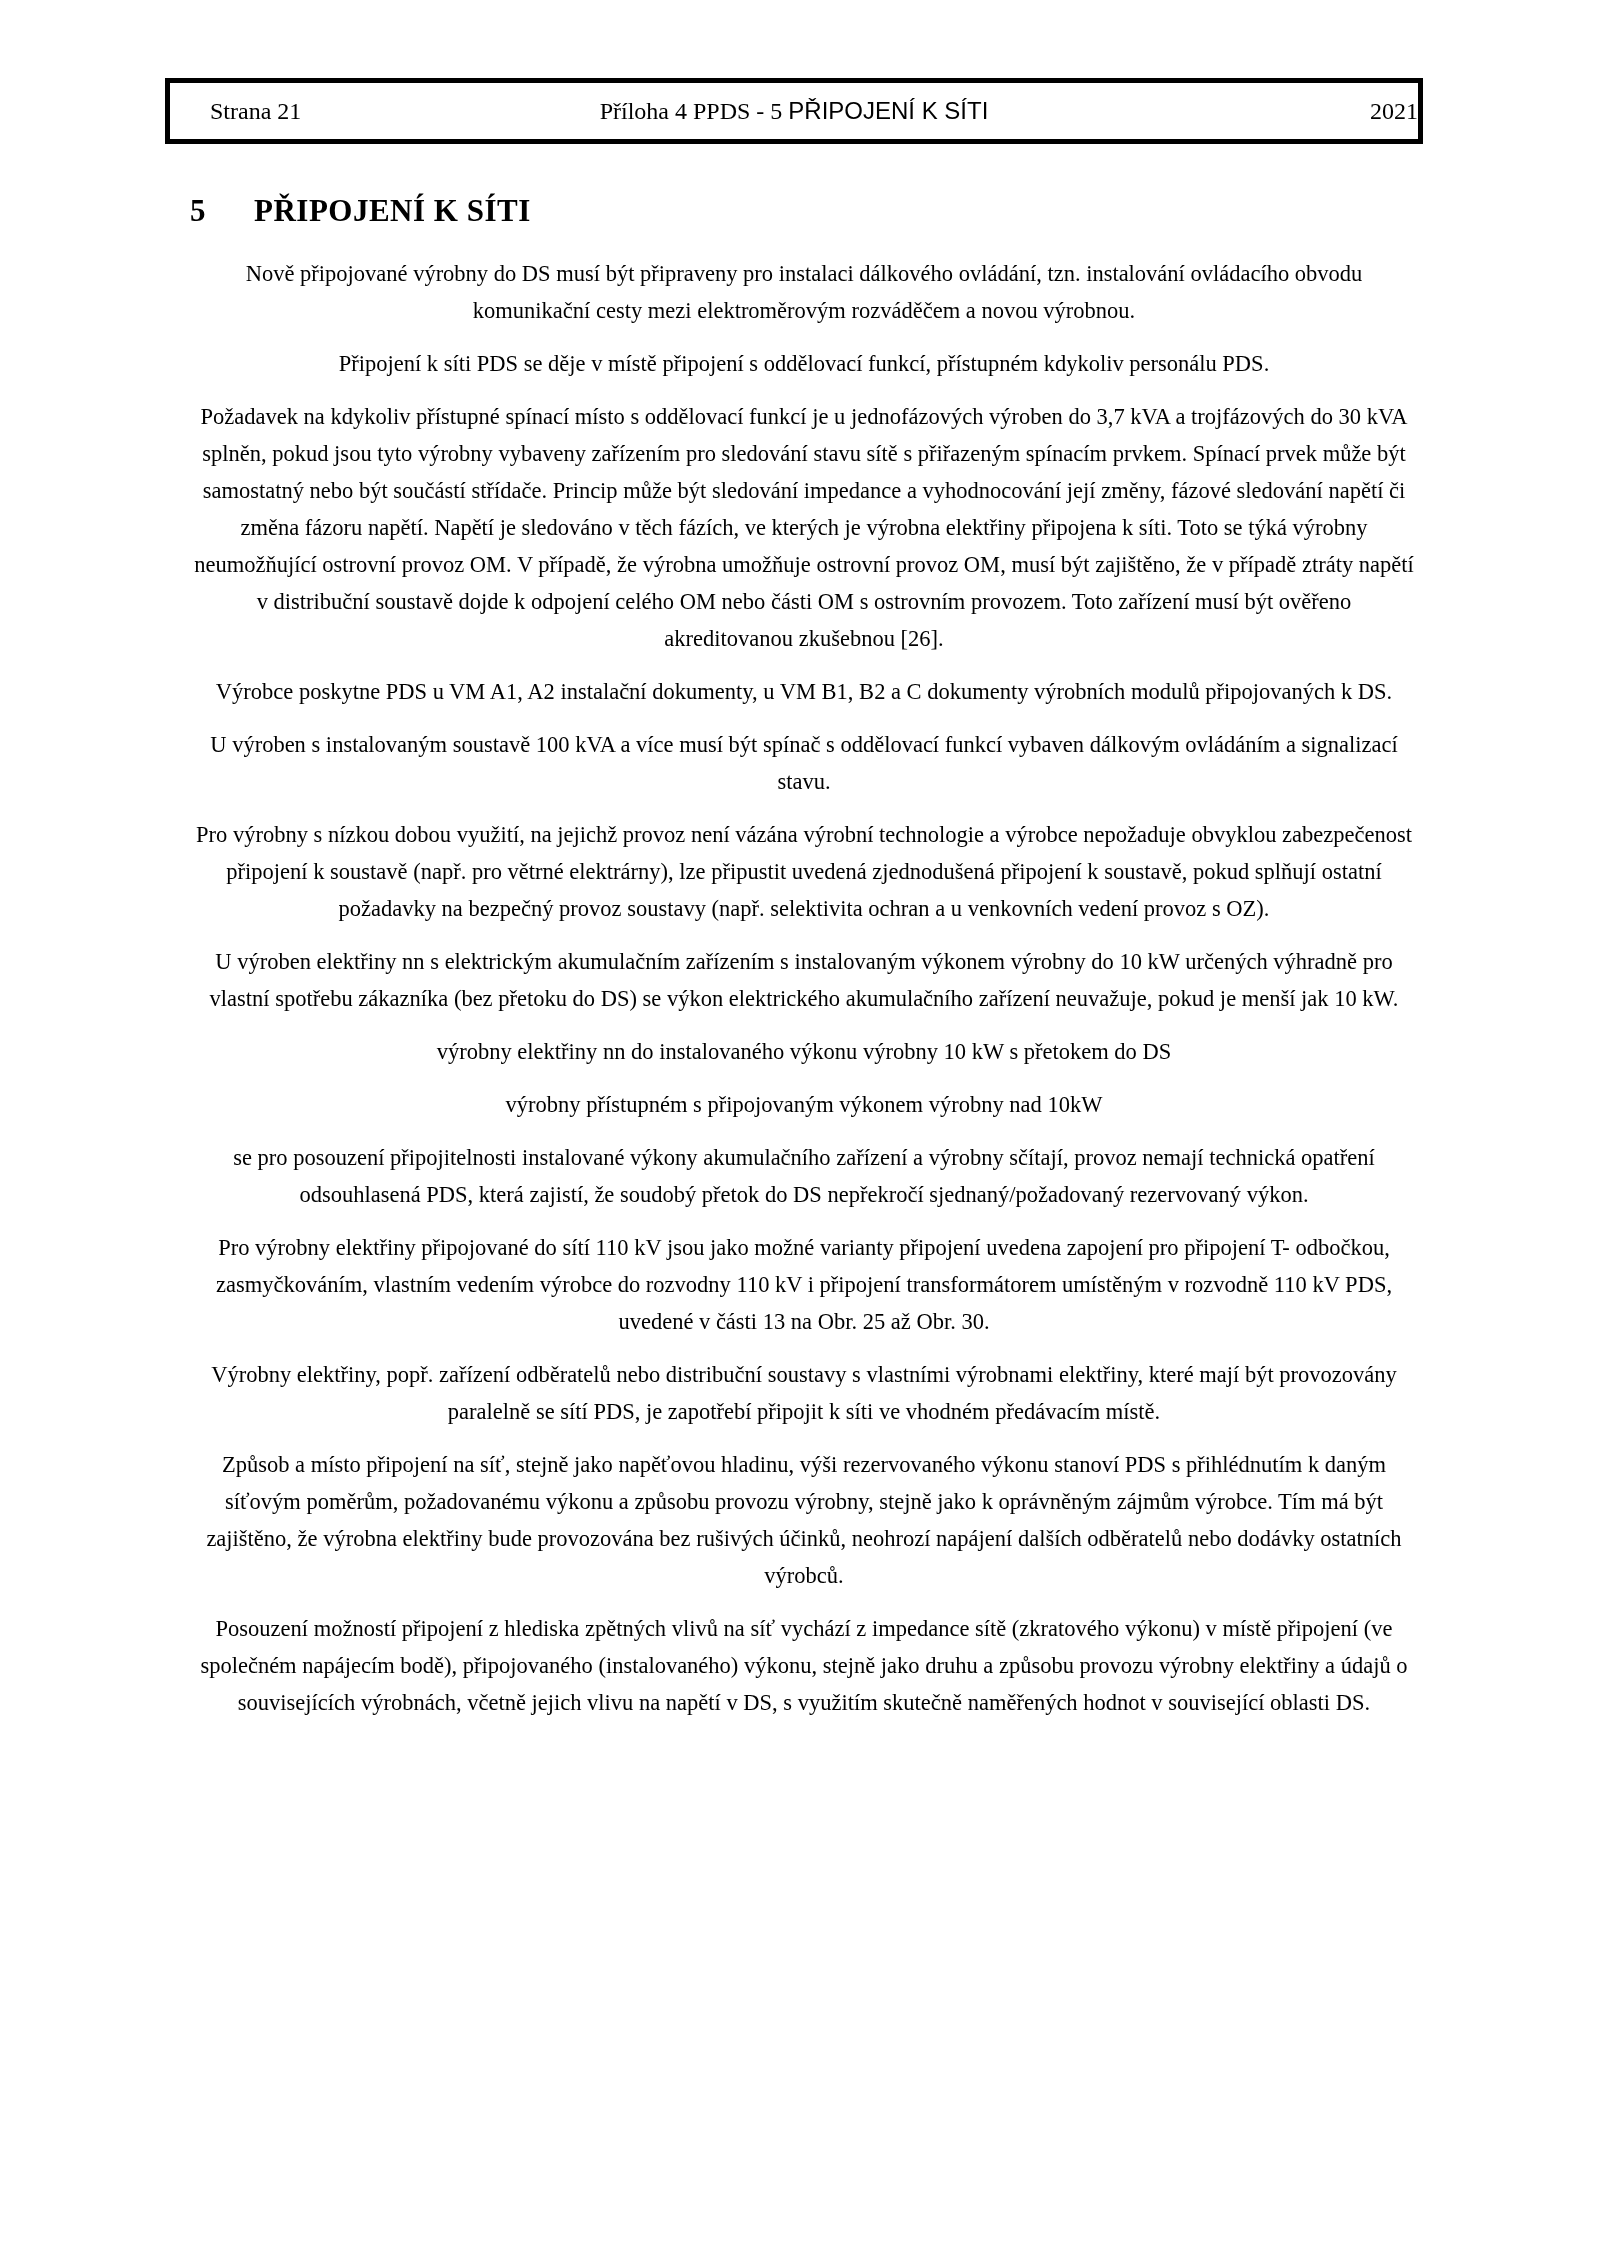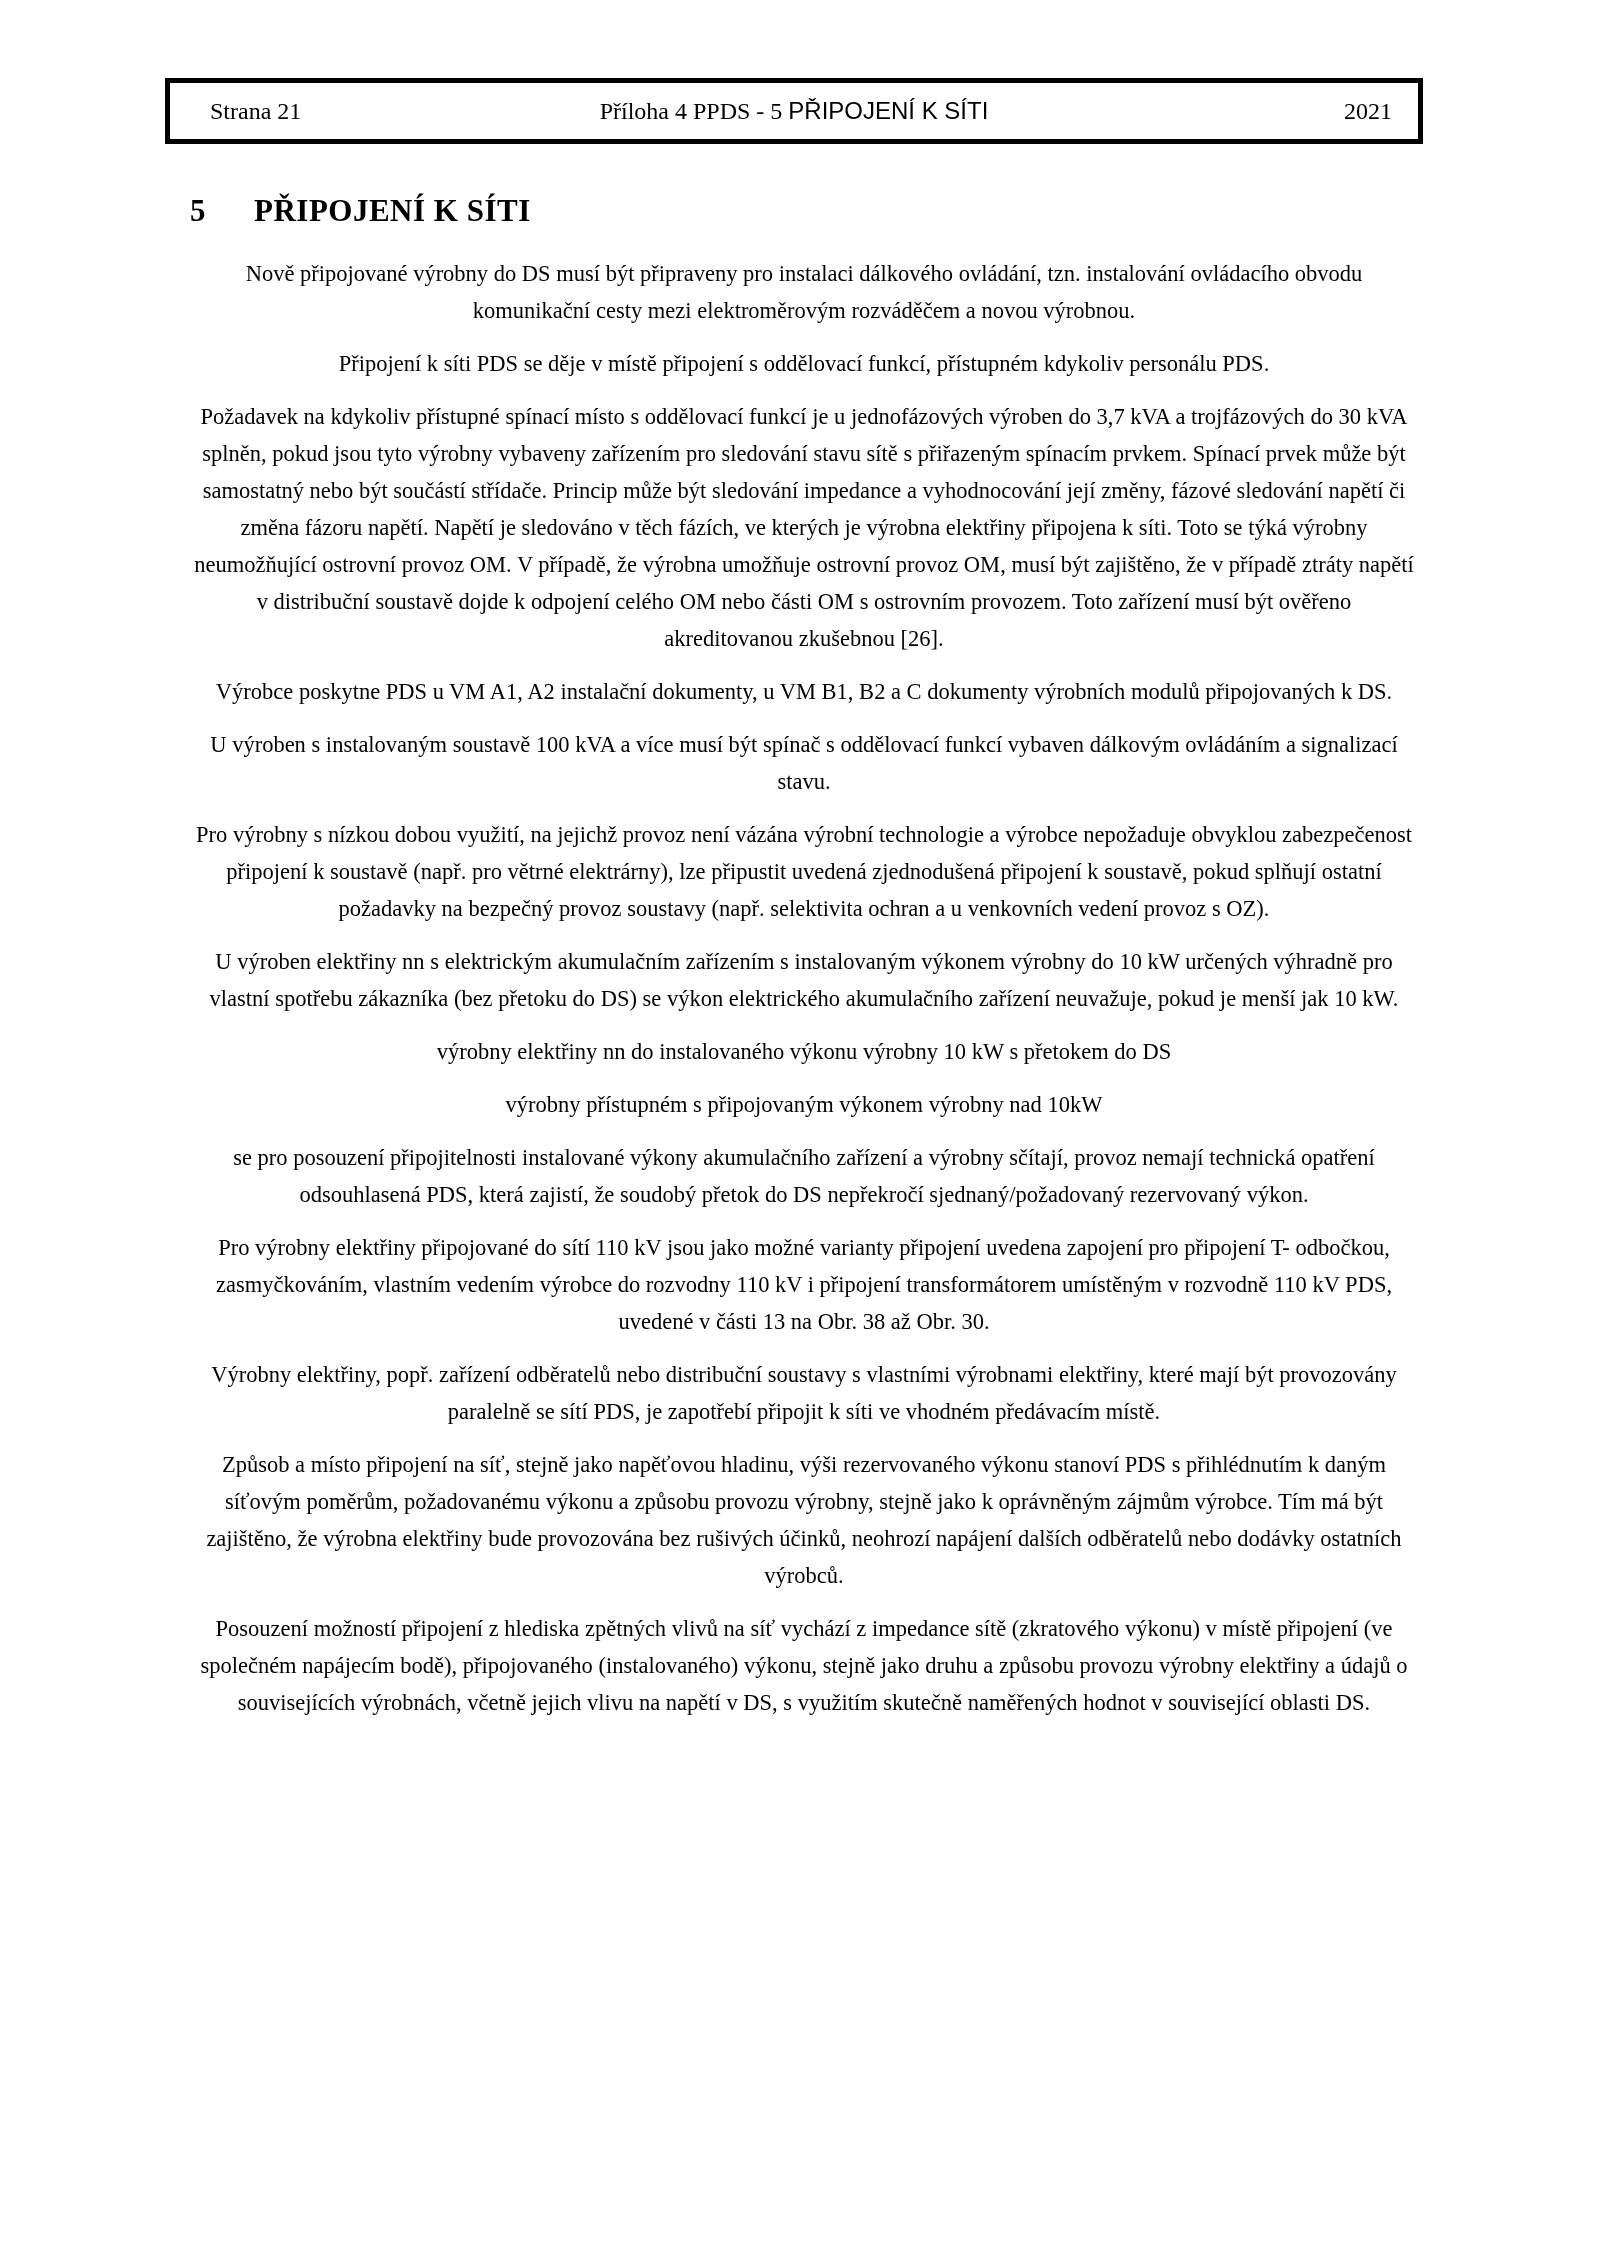--- a/index.html
+++ b/index.html
@@ -32,21 +32,20 @@
   .header-center {
     flex: 1;
     text-align: center;
     white-space: nowrap;
   }
   .header-center .sans-part {
     font-family: "Liberation Sans", sans-serif;
   }
   .header-right {
     width: 310px;
-    padding-right: 26px;
     text-align: right;
   }
   .content {
     position: absolute;
     left: 190px;
     top: 193px;
     width: 1228px;
   }
   .section-title {
     display: flex;
@@ -81,17 +80,17 @@
   <p>Nově připojované výrobny do DS musí být připraveny pro instalaci dálkového ovládání, tzn. instalování ovládacího obvodu komunikační cesty mezi elektroměrovým rozváděčem a novou výrobnou.</p>
   <p>Připojení k síti PDS se děje v místě připojení s oddělovací funkcí, přístupném kdykoliv personálu PDS.</p>
   <p>Požadavek na kdykoliv přístupné spínací místo s oddělovací funkcí je u jednofázových výroben do 3,7 kVA a trojfázových do 30 kVA splněn, pokud jsou tyto výrobny vybaveny zařízením pro sledování stavu sítě s přiřazeným spínacím prvkem. Spínací prvek může být samostatný nebo být součástí střídače. Princip může být sledování impedance a vyhodnocování její změny, fázové sledování napětí či změna fázoru napětí. Napětí je sledováno v těch fázích, ve kterých je výrobna elektřiny připojena k síti. Toto se týká výrobny neumožňující ostrovní provoz OM. V případě, že výrobna umožňuje ostrovní provoz OM, musí být zajištěno, že v případě ztráty napětí v distribuční soustavě dojde k odpojení celého OM nebo části OM s ostrovním provozem. Toto zařízení musí být ověřeno akreditovanou zkušebnou [26].</p>
   <p>Výrobce poskytne PDS u VM A1, A2 instalační dokumenty, u VM B1, B2 a C dokumenty výrobních modulů připojovaných k DS.</p>
   <p>U výroben s instalovaným soustavě 100 kVA a více musí být spínač s oddělovací funkcí vybaven dálkovým ovládáním a signalizací stavu.</p>
   <p>Pro výrobny s nízkou dobou využití, na jejichž provoz není vázána výrobní technologie a výrobce nepožaduje obvyklou zabezpečenost připojení k soustavě (např. pro větrné elektrárny), lze připustit uvedená zjednodušená připojení k soustavě, pokud splňují ostatní požadavky na bezpečný provoz soustavy (např. selektivita ochran a u venkovních vedení provoz s OZ).</p>
   <p>U výroben elektřiny nn s elektrickým akumulačním zařízením s instalovaným výkonem výrobny do 10 kW určených výhradně pro vlastní spotřebu zákazníka (bez přetoku do DS) se výkon elektrického akumulačního zařízení neuvažuje, pokud je menší jak 10 kW.</p>
   <p>výrobny elektřiny nn do instalovaného výkonu výrobny 10 kW s přetokem do DS</p>
   <p>výrobny přístupném s připojovaným výkonem výrobny nad 10kW</p>
   <p>se pro posouzení připojitelnosti instalované výkony akumulačního zařízení a výrobny sčítají, provoz nemají technická opatření odsouhlasená PDS, která zajistí, že soudobý přetok do DS nepřekročí sjednaný/požadovaný rezervovaný výkon.</p>
-  <p>Pro výrobny elektřiny připojované do sítí 110 kV jsou jako možné varianty připojení uvedena zapojení pro připojení T- odbočkou, zasmyčkováním, vlastním vedením výrobce do rozvodny 110 kV i připojení transformátorem umístěným v rozvodně 110 kV PDS, uvedené v části 13 na Obr. 38 až Obr. 30.</p>
+  <p>Pro výrobny elektřiny připojované do sítí 110 kV jsou jako možné varianty připojení uvedena zapojení pro připojení T- odbočkou, zasmyčkováním, vlastním vedením výrobce do rozvodny 110 kV i připojení transformátorem umístěným v rozvodně 110 kV PDS, uvedené v části 13 na Obr. 25 až Obr. 30.</p>
   <p>Výrobny elektřiny, popř. zařízení odběratelů nebo distribuční soustavy s vlastními výrobnami elektřiny, které mají být provozovány paralelně se sítí PDS, je zapotřebí připojit k síti ve vhodném předávacím místě.</p>
   <p>Způsob a místo připojení na síť, stejně jako napěťovou hladinu, výši rezervovaného výkonu stanoví PDS s přihlédnutím k daným síťovým poměrům, požadovanému výkonu a způsobu provozu výrobny, stejně jako k oprávněným zájmům výrobce. Tím má být zajištěno, že výrobna elektřiny bude provozována bez rušivých účinků, neohrozí napájení dalších odběratelů nebo dodávky ostatních výrobců.</p>
   <p>Posouzení možností připojení z hlediska zpětných vlivů na síť vychází z impedance sítě (zkratového výkonu) v místě připojení (ve společném napájecím bodě), připojovaného (instalovaného) výkonu, stejně jako druhu a způsobu provozu výrobny elektřiny a údajů o souvisejících výrobnách, včetně jejich vlivu na napětí v DS, s využitím skutečně naměřených hodnot v související oblasti DS.</p>
 </div>
 
 </body></html>

